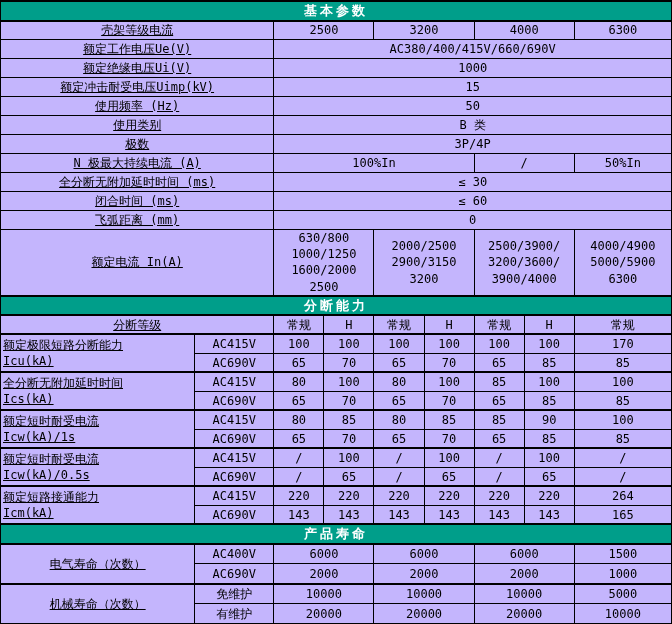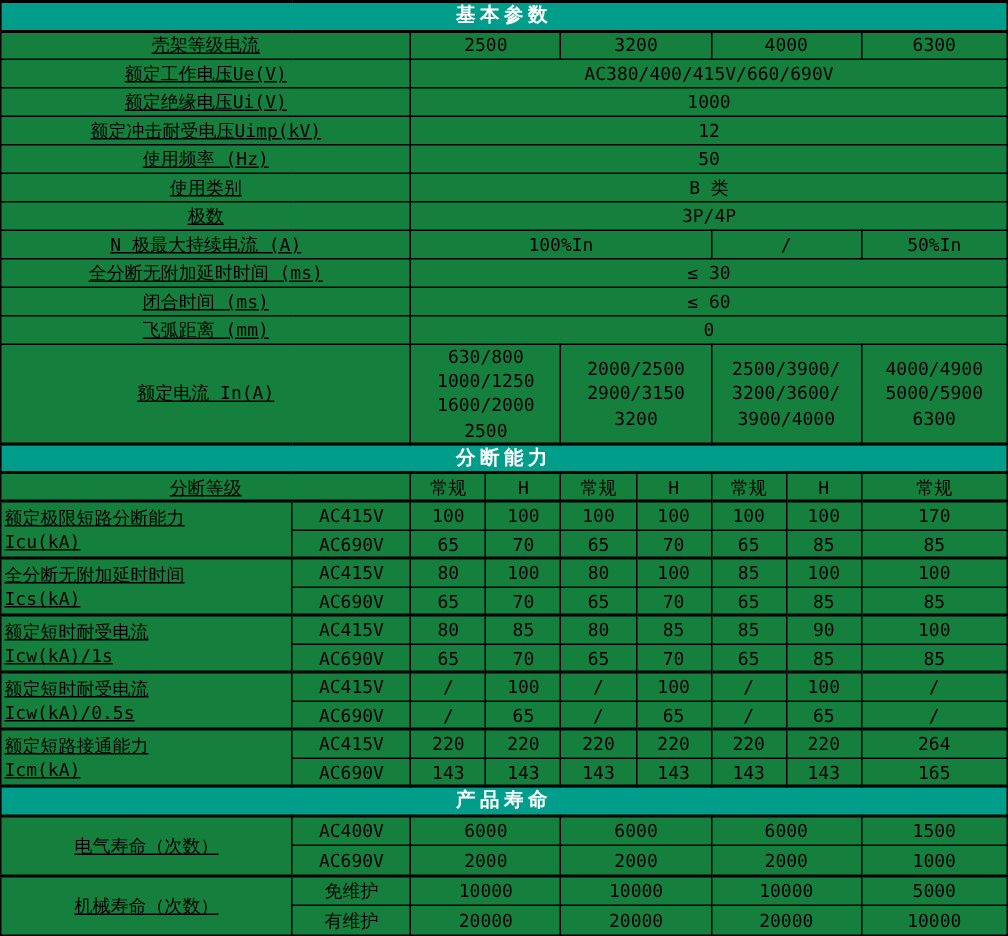--- a/index.html
+++ b/index.html
@@ -4,21 +4,21 @@
 <style>
   html,body{margin:0;padding:0;background:#ffffff;}
   .page{width:672px;box-sizing:border-box;}
   table.spec{
     width:672px;
     border-collapse:collapse;
     table-layout:fixed;
     font-family:"DejaVu Sans Mono","DejaVu Sans",monospace;
     font-size:12px;
     color:#000000;
-    background:#15803d;
+    background:#c4b5fd;
   }
   table.spec td{
     border:1px solid #000000;
     text-align:center;
     vertical-align:middle;
     padding:0 2px;
     overflow:hidden;
     line-height:1.35;
   }
   td.lbl{text-align:left;padding-left:5px;text-decoration:underline;}
@@ -74,21 +74,21 @@
     <td colspan="7">AC380/400/415V/660/690V</td>
   </tr>
 
   <tr class="r">
     <td colspan="2" class="lbl">额定绝缘电压Ui(V)</td>
     <td colspan="7">1000</td>
   </tr>
 
   <tr class="r">
     <td colspan="2" class="lbl">额定冲击耐受电压Uimp(kV)</td>
-    <td colspan="7">12</td>
+    <td colspan="7">15</td>
   </tr>
 
   <tr class="r">
     <td colspan="2" class="lbl">使用频率 (Hz)</td>
     <td colspan="7">50</td>
   </tr>
 
   <tr class="r">
     <td colspan="2" class="lbl">使用类别</td>
     <td colspan="7">B 类</td>

